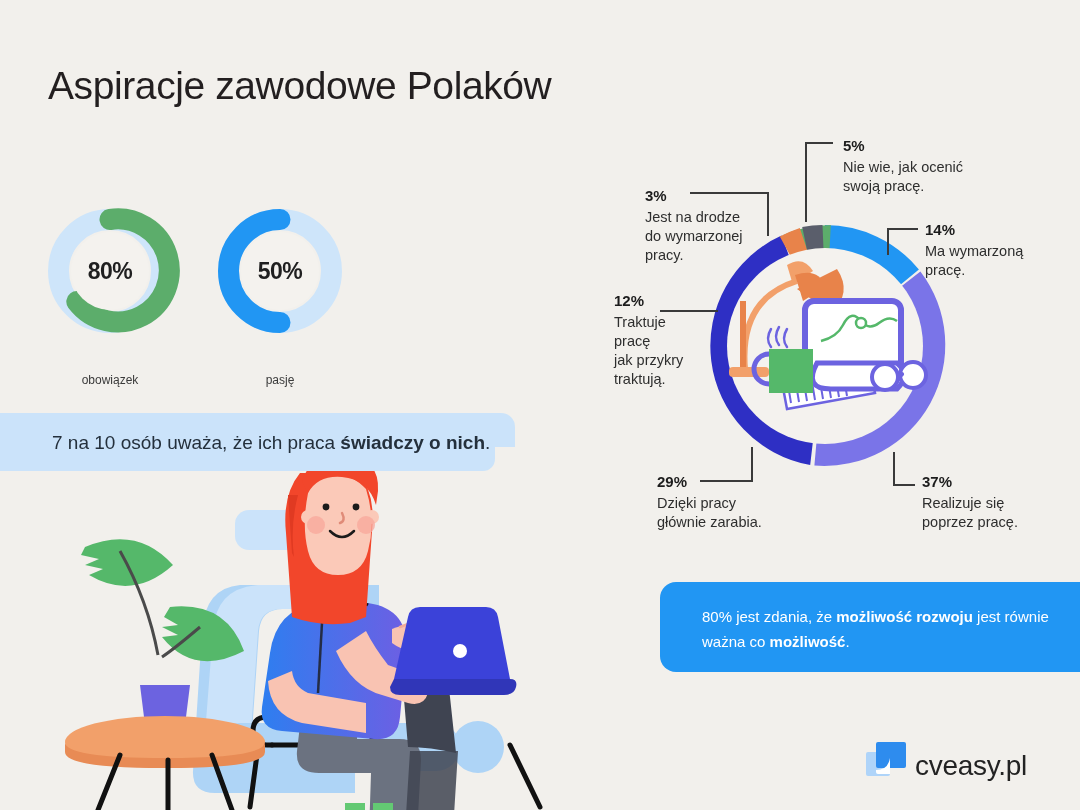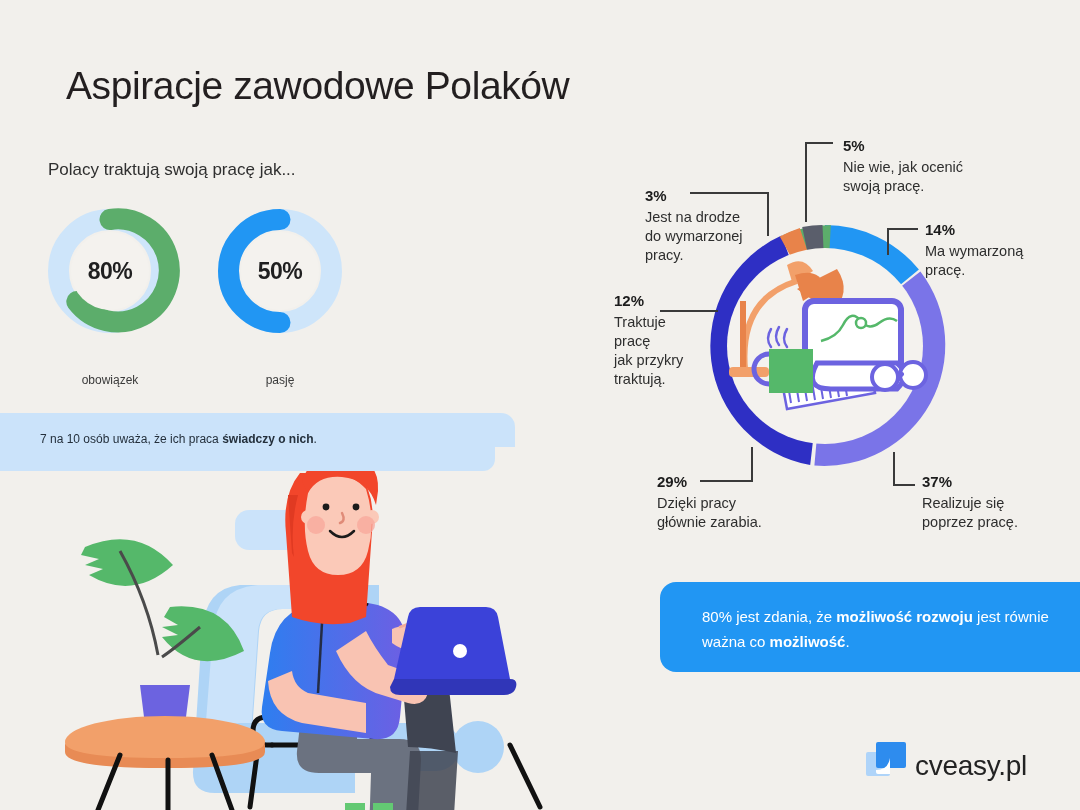--- a/index.html
+++ b/index.html
@@ -11,21 +11,20 @@
     overflow:hidden;
     position:relative;
   }
   .stage{position:absolute;left:0;top:0;width:1080px;height:810px;}
 
   
   .title{
     position:absolute;left:48px;top:64px;
     font-size:39px;font-weight:400;letter-spacing:-0.4px;color:#231F20;
     white-space:nowrap;
-    margin-left:18px;
   }
   .subtitle{
     position:absolute;left:48px;top:160px;
     font-size:17px;font-weight:400;color:#2F2F2F;white-space:nowrap;
   }
 
   
   .minis{position:absolute;left:44px;top:205px;width:520px;height:190px;}
   .mini{position:absolute;top:0;width:136px;text-decoration:underline;}
   .mini .ring{
@@ -48,22 +47,22 @@
   .banner{
     position:absolute;left:0;top:413px;width:495px;height:58px;
     background:#CBE3FA;
     border-top-right-radius:12px;border-bottom-right-radius:12px;
   }
   .banner-step{
     position:absolute;left:455px;top:413px;width:60px;height:34px;
     background:#CBE3FA;border-top-right-radius:14px;
   }
   .banner-txt{
-    position:absolute;left:40px;top:432px;
-    font-size:12px;color:#24303C;white-space:nowrap;z-index:3;
+    position:absolute;left:52px;top:432px;
+    font-size:19px;color:#24303C;white-space:nowrap;z-index:3;
   }
   .banner-txt b{font-weight:bold;}
 
   
   .bigwrap{position:absolute;left:684px;top:205px;width:282px;height:282px;}
   .bigwrap .hole{
     position:absolute;left:50%;top:50%;transform:translate(-50%,-50%);
     width:196px;height:196px;border-radius:50%;background:#F4F2EE;
   }
 
@@ -88,21 +87,20 @@
   .logo-txt{font-size:28px;font-weight:400;color:#232323;letter-spacing:-0.3px;}
 
   svg{display:block;overflow:visible;}
 </style>
 </head>
 <body>
 
 <div class="stage">
 
   <div class="title">Aspiracje zawodowe Polaków</div>
-  <div class="subtitle">Polacy traktują swoją pracę jak...</div>
 
   <div class="minis">
 
     <div class="mini" style="left:0px;">
       <div class="ring">
         <svg width="132" height="132" viewBox="0 0 132 132">
           <circle cx="66" cy="66" r="51.5" fill="none" stroke="#CEE5FA" stroke-width="21"></circle>
           <path d="M 66 14.5 A 51.5 51.5 0 1 0 99.2 96.6" fill="none" stroke="#5CAD6B" stroke-width="21" stroke-linecap="round" transform="scale(-1,1) translate(-132,0)"></path>
         </svg>
         <div class="hole">

